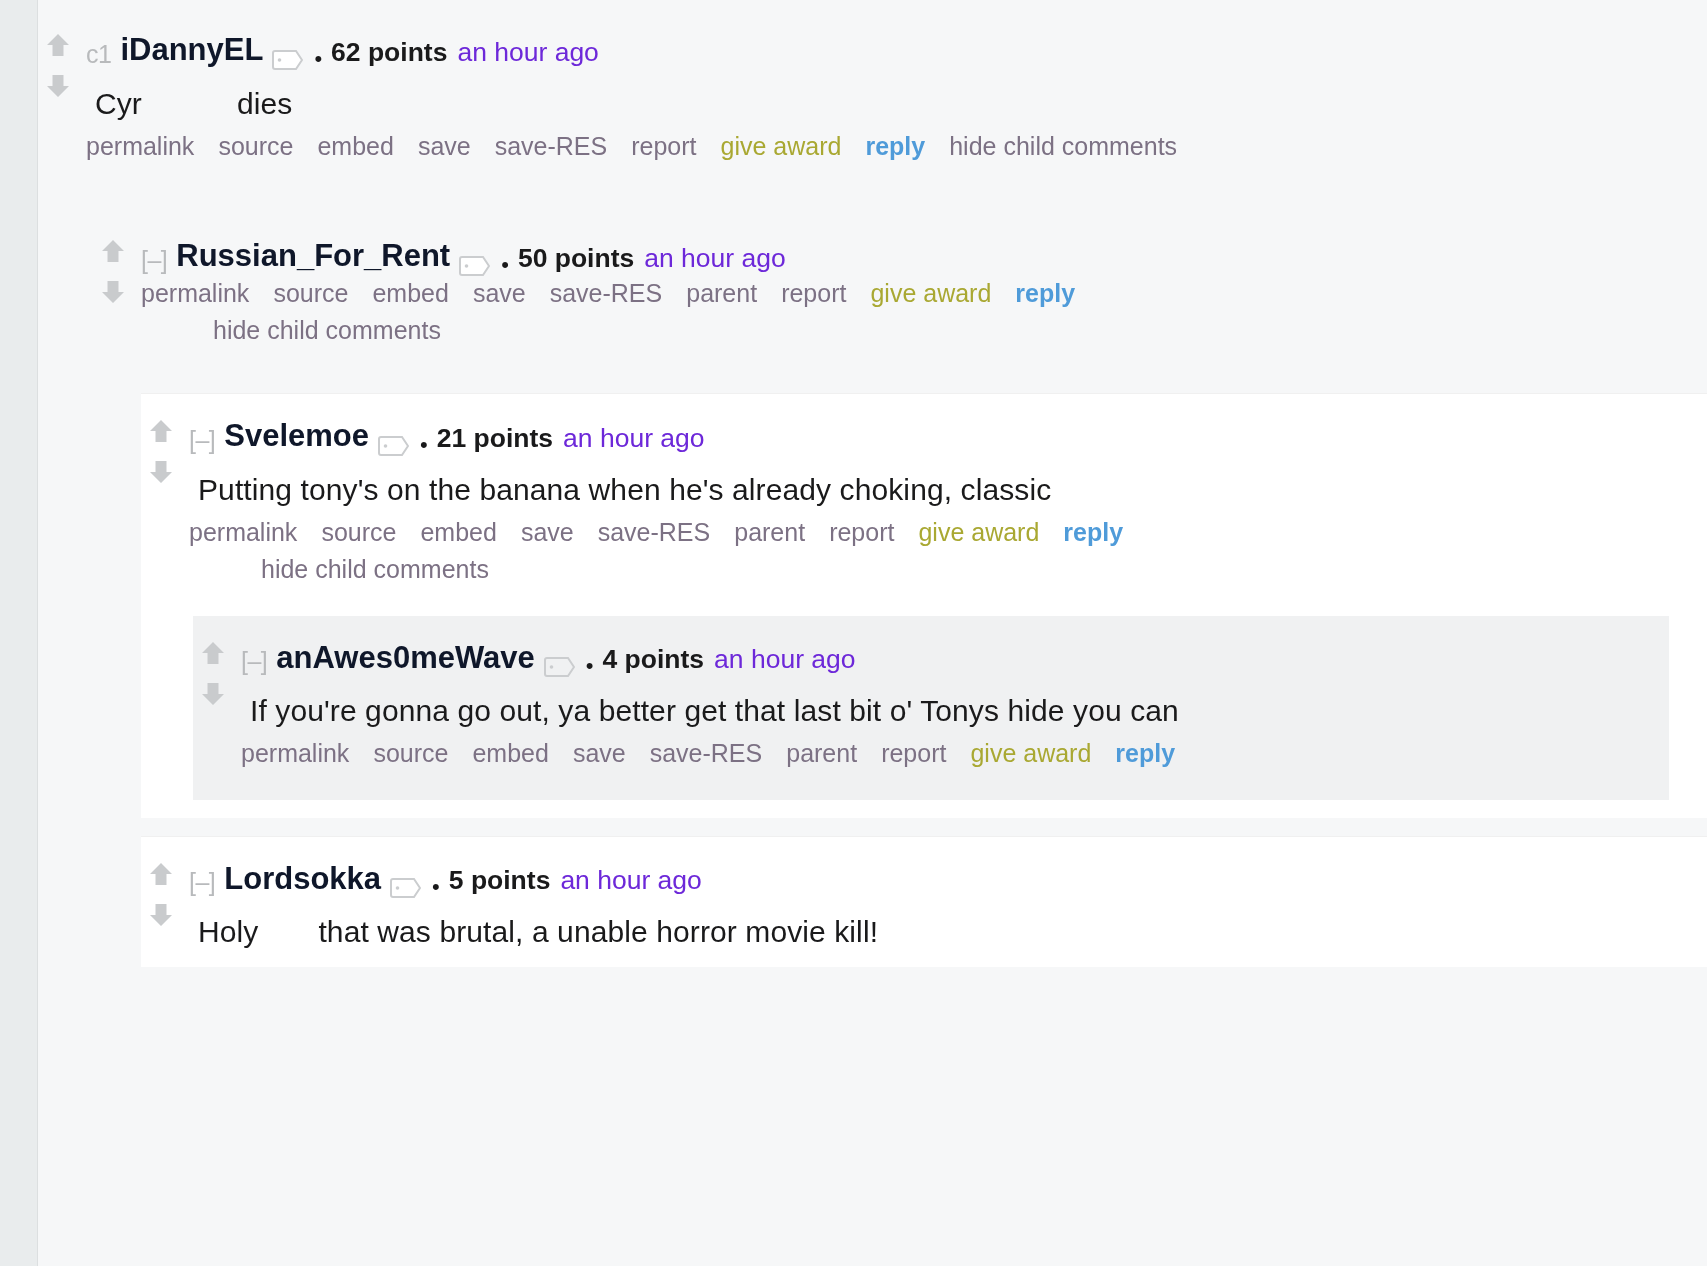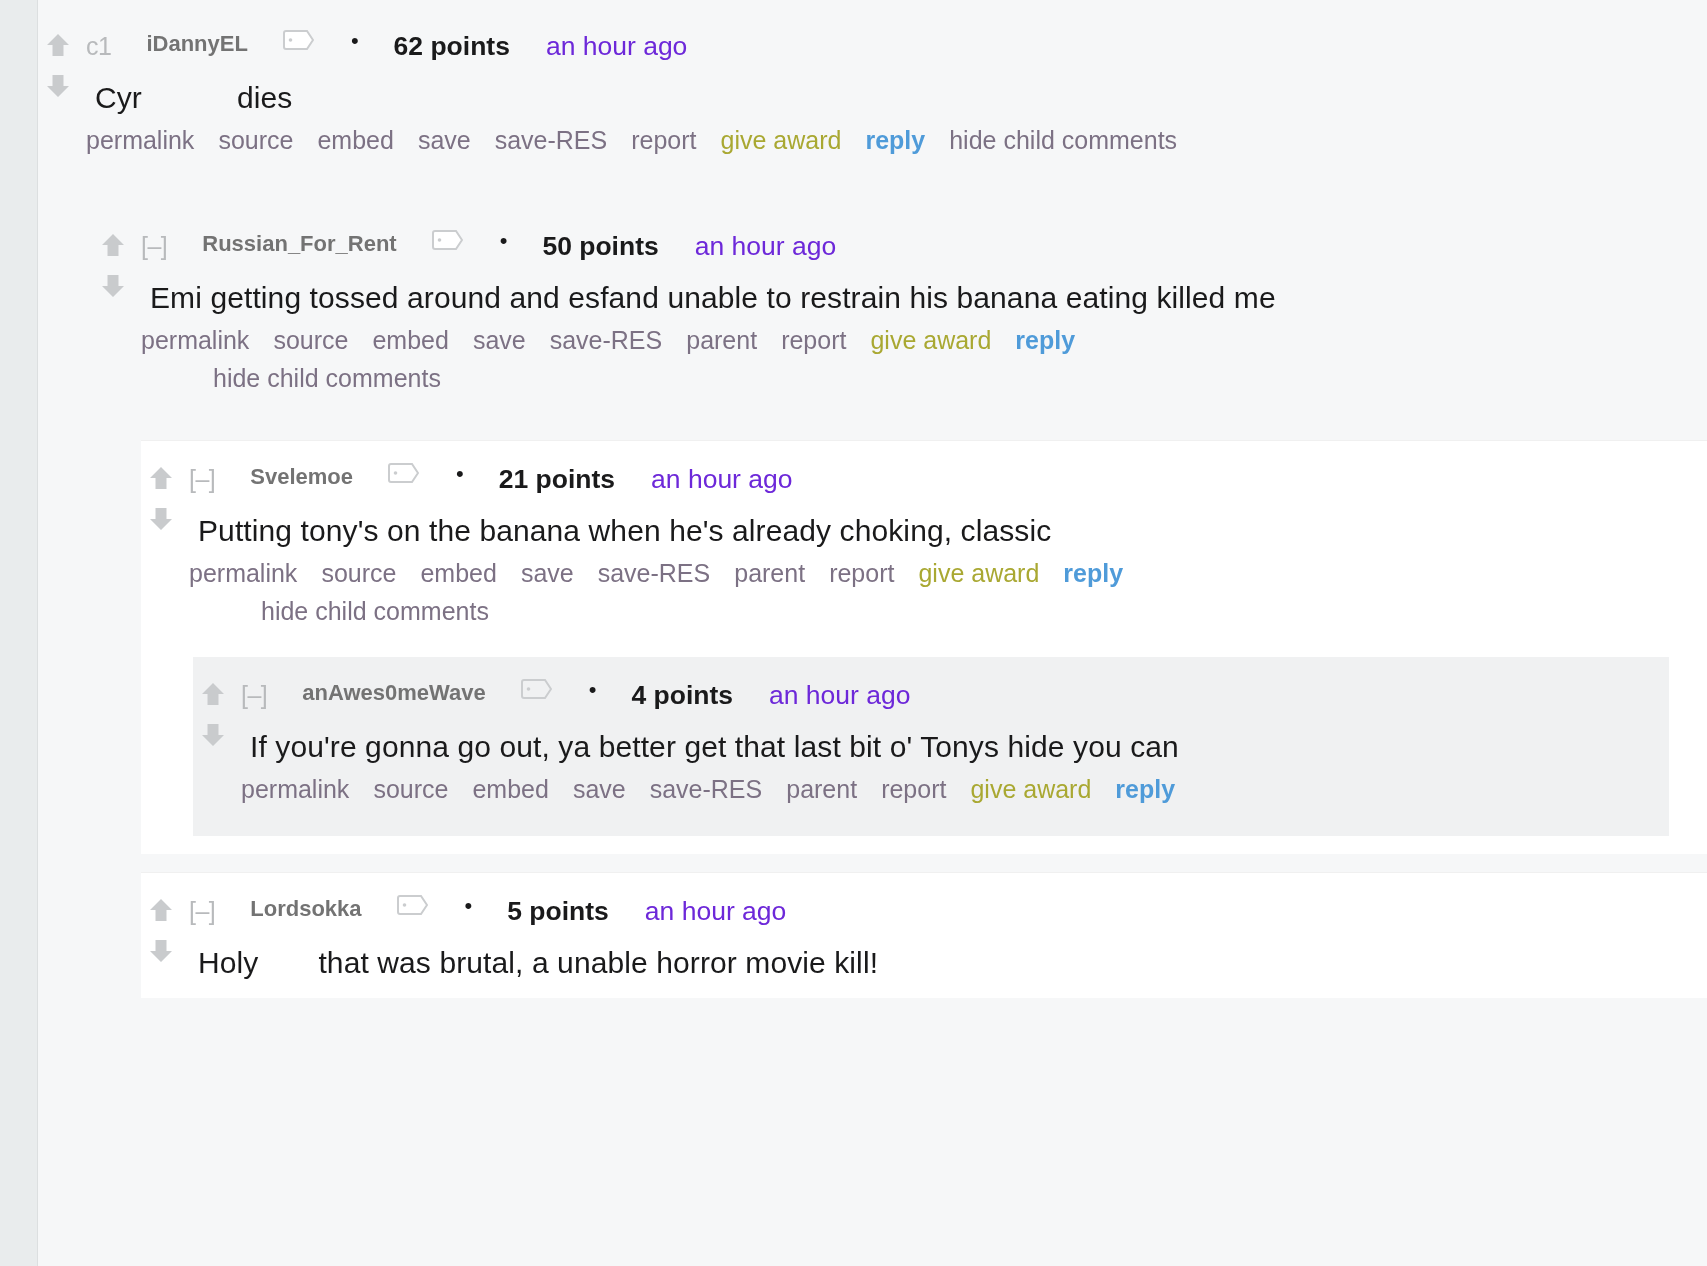--- a/index.html
+++ b/index.html
@@ -97,34 +97,33 @@
     padding-right: 20px;
   }
 
   
   .tagline {
     font-size: 26.5px;
     line-height: 1.28;
     color: #888a8c;
     white-space: nowrap;
     display: flex;
-    align-items: flex-start;
+    align-items: flex-end;
     flex-wrap: nowrap;
-    gap: 26px;
   }
   .collapse {
     color: #b8babc;
     font-size: 25px;
     margin-right: 9px;
     letter-spacing: -0.5px;
   }
   .author {
-    color: #737373;
+    color: #0f172a;
     font-weight: bold;
-    font-size: 22px;
+    font-size: 31px;
     margin-right: 9px;
   }
   .flair {
     display: inline-block;
     width: 31px;
     height: 20px;
     margin-right: 9px;
     position: relative;
     flex: 0 0 auto;
   }
@@ -270,21 +269,20 @@
               <svg viewBox="0 0 31 20">
                   <path d="M3 1 H24 L30 10 L24 19 H3 A2 2 0 0 1 1 17 V3 A2 2 0 0 1 3 1 Z" fill="#ffffff" stroke="#cbcdcf" stroke-width="2"></path>
                   <circle cx="7.5" cy="10" r="1.8" fill="#cbcdcf"></circle>
                 </svg>
             </span>
             <span class="dot">•</span>
             <span class="points">50 points</span>
             <span class="age">an hour ago</span>
           </div>
 
-          <div class="ctext">Emi getting tossed around and esfand unable to restrain his banana eating killed me</div>
 
           <div class="actions">
             <a href="#">permalink</a><a href="#">source</a><a href="#">embed</a><a href="#">save</a><a href="#">save-RES</a><a href="#">parent</a><a href="#">report</a><a href="#" class="award">give award</a><a href="#" class="reply">reply</a>
             <span class="wrapline">
               <a href="#" class="hidechild">hide child comments</a>
             </span>
           </div>
         </div>
       </div>
     </div>

